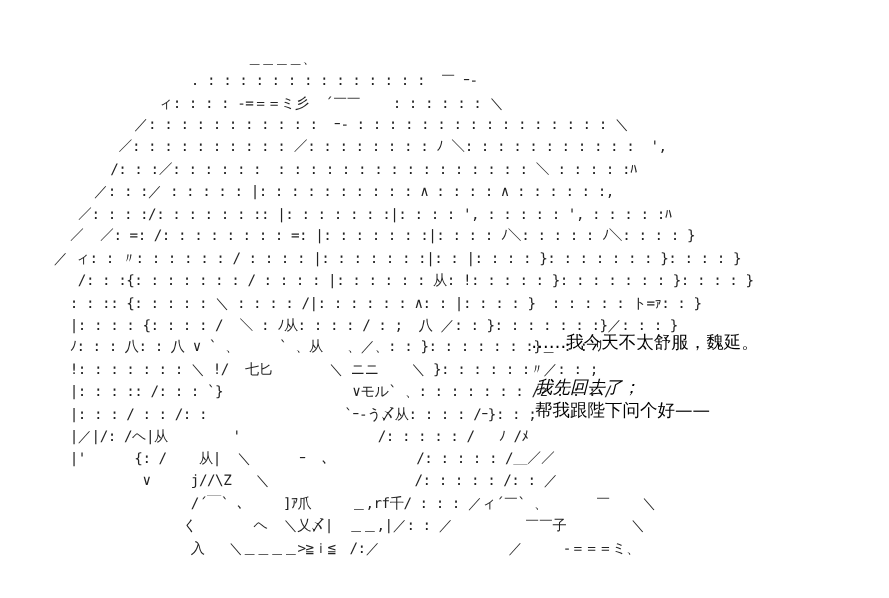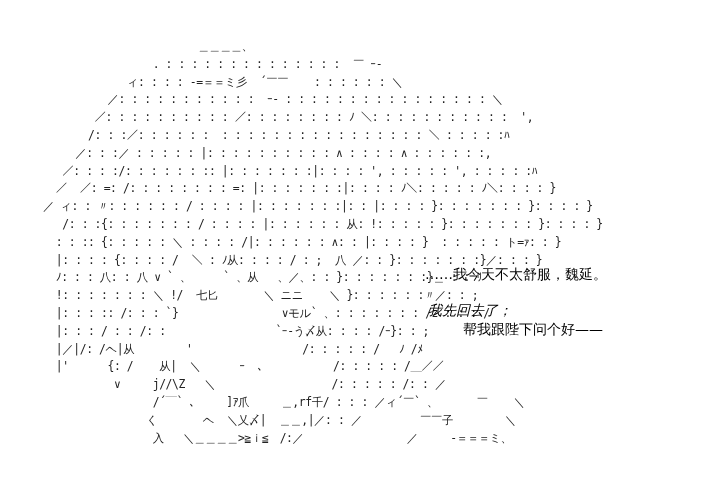--- a/index.html
+++ b/index.html
@@ -32,21 +32,21 @@
   .dialogue {
     position: absolute;
     font-family: "DejaVu Sans", "Liberation Sans", sans-serif;
     font-size: 14px;
     color: #000000;
     white-space: nowrap;
     line-height: 18px;
   }
   #d1 { left: 425px; top: 265px; }
   #d2 { left: 428px; top: 301px; font-style: italic; }
-  #d3 { left: 428px; top: 320px; margin-left: 35px; }
+  #d3 { left: 428px; top: 320px; }
 </style>
 </head>
 <body>
 
 <pre class="art"><span class="line">                          ＿＿＿＿、</span><span class="line">                   . : : : : : : : : : : : : : :  ￣ ｰ-</span><span class="line">               ィ: : : : -=＝＝ミ彡  ´￣￣    : : : : : : ＼</span><span class="line">            ／: : : : : : : : : : :  ｰ- : : : : : : : : : : : : : : : : ＼</span><span class="line">          ／: : : : : : : : : : ／: : : : : : : : ﾉ ＼: : : : : : : : : : :  ',</span><span class="line">         /: : :／: : : : : :  : : : : : : : : : : : : : : : : ＼ : : : : :ﾊ</span><span class="line">       ／: : :／ : : : : : |: : : : : : : : : : ∧ : : : : ∧ : : : : : :,</span><span class="line">     ／: : : :/: : : : : : :: |: : : : : : :|: : : : ', : : : : : ', : : : : :ﾊ</span><span class="line">    ／  ／: =: /: : : : : : : : =: |: : : : : : :|: : : : ﾉ＼: : : : : ﾉ＼: : : : }</span><span class="line">  ／ ィ: : 〃: : : : : : / : : : : |: : : : : : :|: : |: : : : }: : : : : : : }: : : : }</span><span class="line">     /: : :{: : : : : : : / : : : : |: : : : : : 从: !: : : : : }: : : : : : : }: : : : }</span><span class="line">    : : :: {: : : : : ＼ : : : : /|: : : : : : ∧: : |: : : : }  : : : : : ト=ｧ: : }</span><span class="line">    |: : : : {: : : : /  ＼ : ﾉ从: : : : / : ;  八 ／: : }: : : : : : :}／: : : }</span><span class="line">    ﾉ: : : 八: : 八 ∨ ` 、     ` 、从   、／、: : }: : : : : : :}＿ : : ﾘ</span><span class="line">    !: : : : : : : ＼ !/  七匕       ＼ ニニ    ＼ }: : : : : :〃／: : ;</span><span class="line">    |: : : :: /: : : `}                ∨モル` 、: : : : : : : /z : : : /</span><span class="line">    |: : : / : : /: :                 `ｰ-う〆从: : : : /ｰ}: : ;</span><span class="line">    |／|/: /ヘ|从        '                 /: : : : : /   ﾉ /ﾒ</span><span class="line">    |'      {: /    从|  ＼      ｰ  、          /: : : : : /＿／／</span><span class="line">             ∨     j//\Z   ＼                  /: : : : : /: : ／</span><span class="line">                   /´￣` 、    ]ｱ爪     ＿,rf千/ : : : ／ィ´￣` 、      ￣    ＼</span><span class="line">                  く       ヘ  ＼乂〆|  ＿＿,|／: : ／         ￣￣子        ＼</span><span class="line">                   入   ＼＿＿＿＿&gt;≧ｉ≦ゞ/:／                ／     -＝＝＝ミ、</span></pre>
 
 <div id="d1" class="dialogue">……我今天不太舒服，魏延。</div>
 <div id="d2" class="dialogue">我先回去了；</div>
 <div id="d3" class="dialogue">帮我跟陛下问个好——</div>
 

